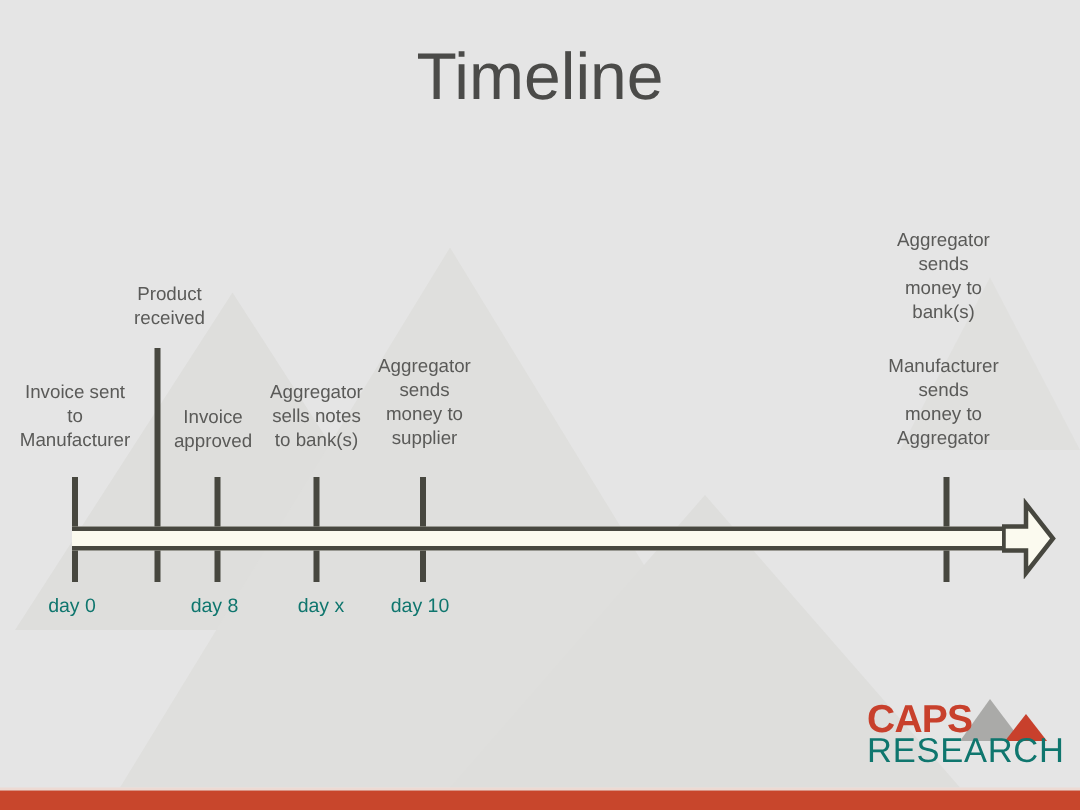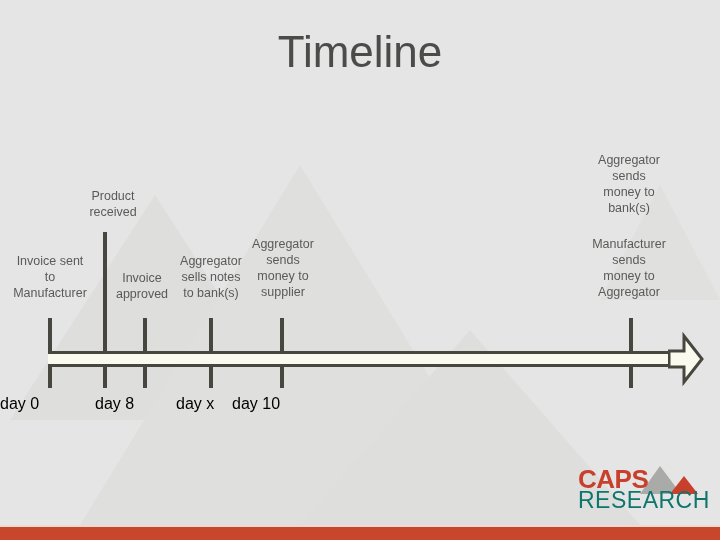--- a/index.html
+++ b/index.html
@@ -77,23 +77,24 @@
     height: 54px;
   }
   .tick {
     position: absolute;
     width: 4px;
     background: #47473f;
   }
 
   .day-label {
     position: absolute;
-    font-size: 16px;
+    font-size: 13px;
     line-height: 20px;
-    color: #000000;
+    color: #0f766e;
+    text-align: center;
     white-space: nowrap;
   }
 
   
   .logo {
     position: absolute;
     left: 578px;
     top: 466px;
     width: 118px;
     height: 50px;
@@ -194,21 +195,21 @@
   <div class="tick" style="left:280px; top:318px; height:70px;"></div>
   <div class="tick" style="left:629px; top:318px; height:70px;"></div>
 
   <div class="axis-bar"></div>
   <svg class="axis-arrow" viewBox="0 0 36 54">
     <polygon points="1,19 16,19 16,4 34,27 16,50 16,35 1,35" fill="#fbfaef" stroke="#47473f" stroke-width="3" stroke-linejoin="miter"></polygon>
   </svg>
 
   <div class="day-label" style="left:0px;   top:394px; width:96px;">day 0</div>
   <div class="day-label" style="left:95px;  top:394px; width:96px;">day 8</div>
-  <div class="day-label" style="left:176px; top:394px; width:96px;">day x</div>
+  <div class="day-label" style="left:166px; top:394px; width:96px;">day x</div>
   <div class="day-label" style="left:232px; top:394px; width:96px;">day 10</div>
 
   <div class="logo">
     <svg class="logo-mountains" viewBox="0 0 58 32">
       <polygon points="20,2 41,30 0,30" fill="#aaaaa8"></polygon>
       <polygon points="44,12 58,30 30,30" fill="#c8402c"></polygon>
     </svg>
     <div class="logo-caps">CAPS</div>
     <div class="logo-research">RESEARCH</div>
   </div>

